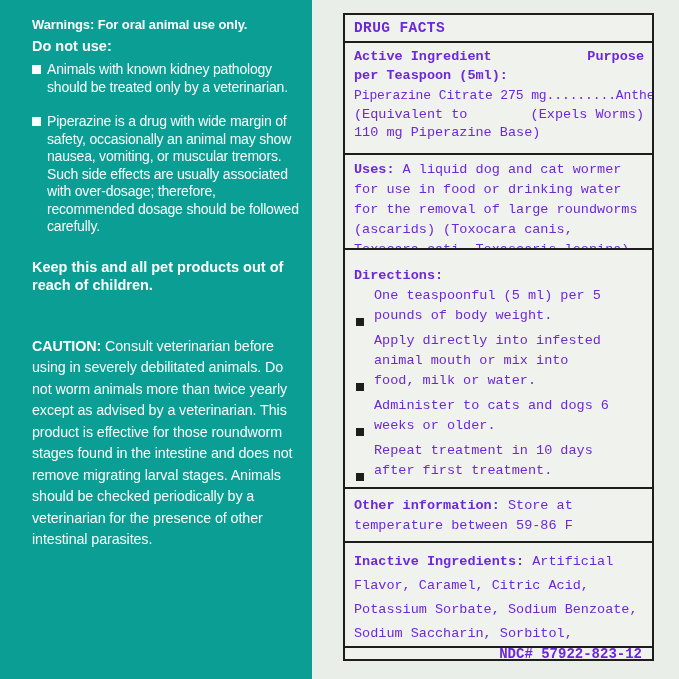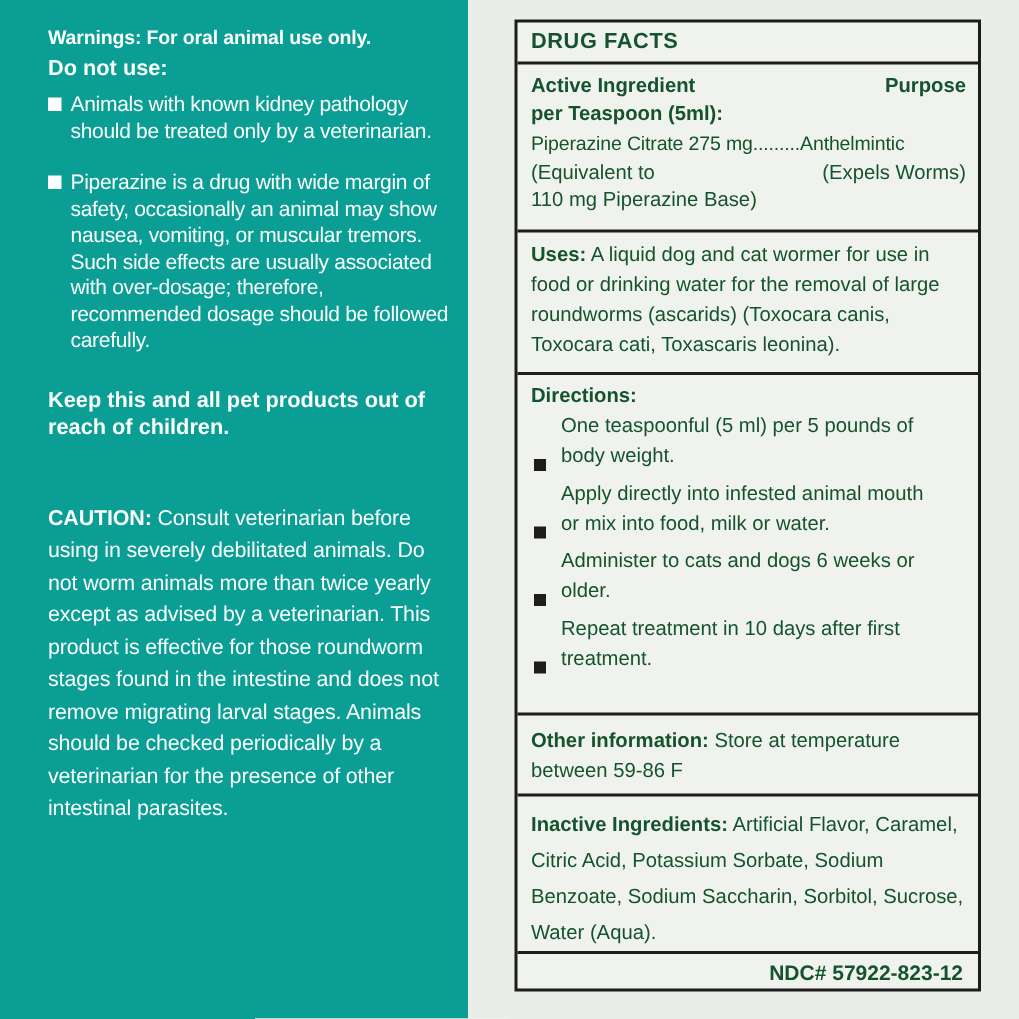--- a/index.html
+++ b/index.html
@@ -80,22 +80,23 @@
   }
   .facts-box {
     position: absolute;
     left: 31px; top: 13px;
     width: 311px; height: 648px;
     box-sizing: border-box;
     background: #f0f3ed;
     border: 2px solid #1d1d1b;
     display: flex;
     flex-direction: column;
-    color: #14532d;
+    color: #6d28d9;
     font-size: 13.5px;
+    font-family: Liberation Mono, monospace;
   }
   .sec {
     box-sizing: border-box;
     border-bottom: 2px solid #1d1d1b;
     padding: 5px 8px 5px 9px;
     overflow: hidden;
     flex: 0 0 auto;
   }
   .sec-title {
     height: 28px;
@@ -106,21 +107,21 @@
     letter-spacing: 0.4px;
   }
   .sec-active { height: 112px; line-height: 18.5px; }
   .ai-head { display: flex; justify-content: space-between; font-weight: 700; margin-bottom: 2px; }
   .ai-head .col { display: block; }
   .ai-line { white-space: nowrap; font-size: 13px; letter-spacing: -0.1px; }
   .equiv-row { display: flex; justify-content: space-between; }
   .sec-uses { height: 95px; line-height: 20px; }
   .sec-uses .body { max-width: 286px; display: block; }
   .lbl-b { font-weight: 700; }
-  .sec-directions { height: 227px; padding-top: 6px; }
+  .sec-directions { height: 227px; padding-top: 6px; margin-top: 12px; }
   .dir-head { font-weight: 700; margin: 0 0 3px 0; }
   .dir-list { list-style: none; margin: 0; padding: 0; }
   .dir-list li {
     display: flex;
     align-items: flex-end;
     margin-bottom: 5px;
     line-height: 20px;
   }
   .sq-dark {
     flex: 0 0 auto;

